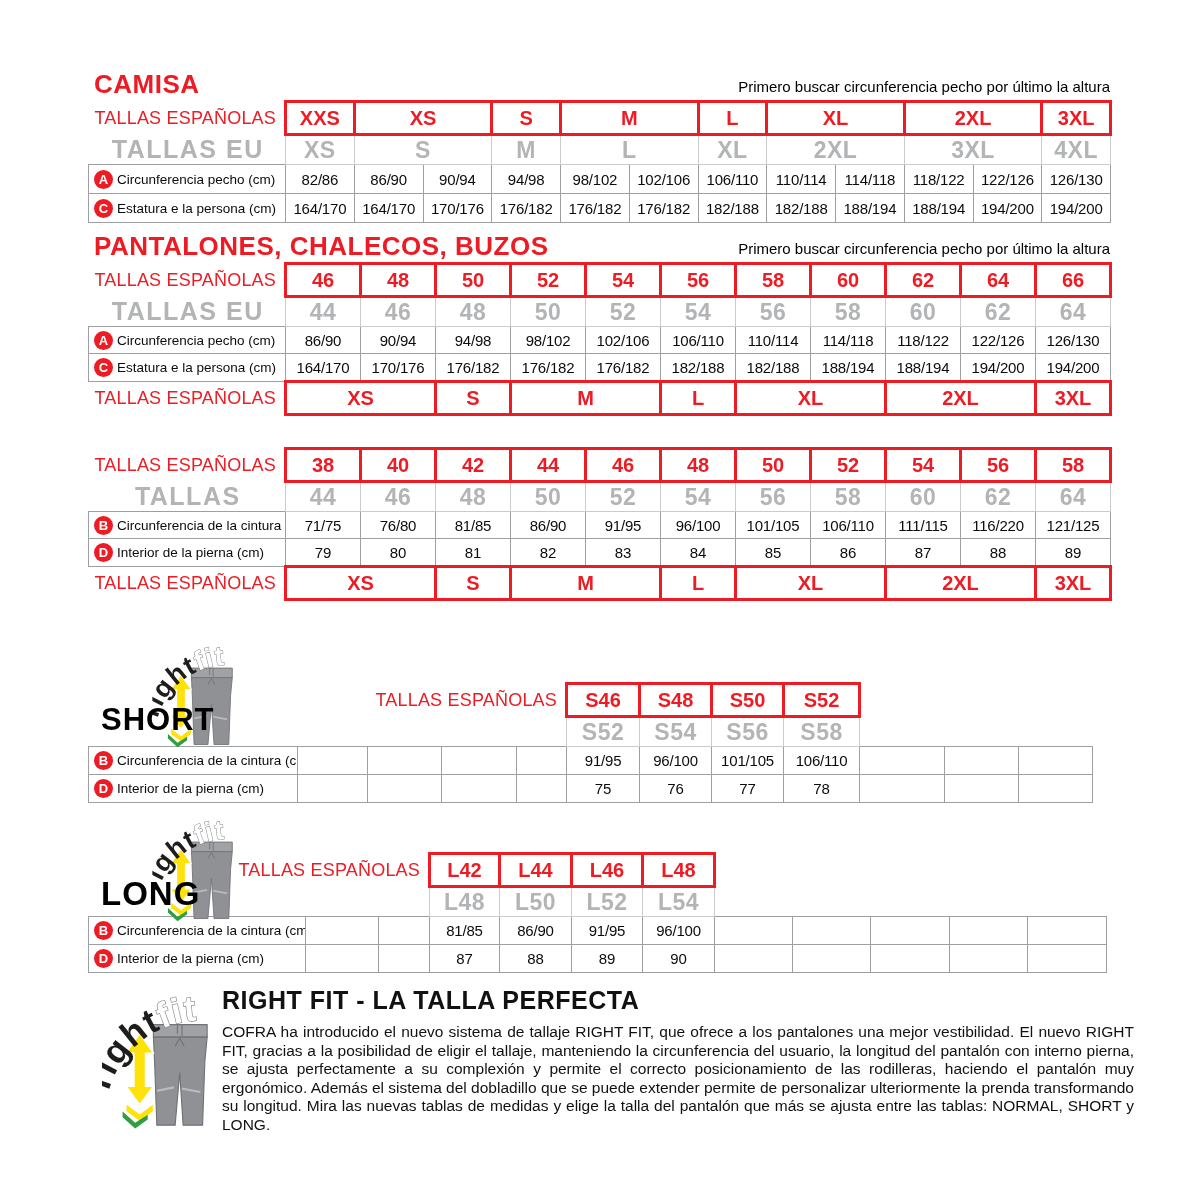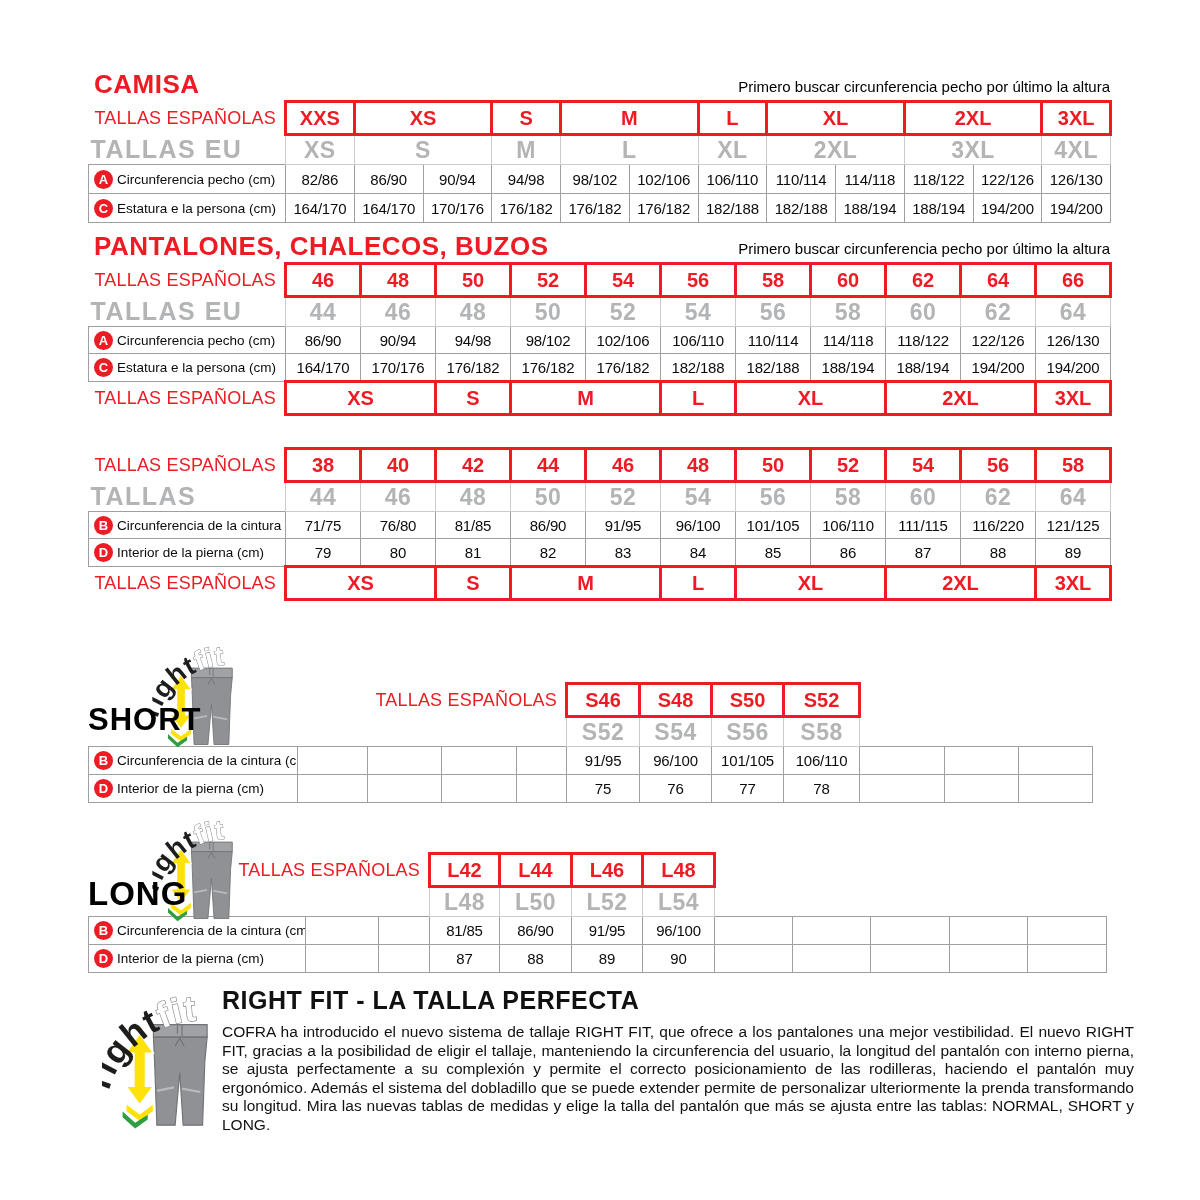--- a/index.html
+++ b/index.html
@@ -30,28 +30,28 @@
   #t-long{width:1018px;margin-top:32px;}
   td{padding:0;text-align:center;vertical-align:middle;white-space:nowrap;overflow:hidden;}
 
   td.red,td.redf{border:3px solid var(--red);color:var(--red);font-weight:bold;font-size:20px;height:30px;}
   td.redf{font-size:20px;height:30px;}
   td.eu{border:1px solid var(--border-light);color:var(--gray-txt);font-weight:bold;font-size:23px;height:28px;letter-spacing:.5px;}
   td.data{border:1px solid var(--border-dark);color:#0b0b0b;font-size:15px;height:26px;letter-spacing:-.2px;}
   #t-camisa td.data{height:28px;}
   #t-short td.data,#t-long td.data{height:27px;}
   td.lab-red{color:var(--red);font-weight:normal;font-size:18px;text-align:right;padding-right:8px;letter-spacing:.2px;}
-  td.lab-eu{color:var(--gray-txt);font-weight:bold;font-size:25px;text-align:left;padding-left:2px;letter-spacing:1.5px;}
+  td.lab-eu{color:var(--gray-txt);font-weight:bold;font-size:25px;text-align:center;padding-left:2px;letter-spacing:1.5px;}
   td.lab-data{border:1px solid var(--border-dark);text-align:left;font-size:13.5px;color:#0b0b0b;padding-left:3px;}
   td.blank{border:none;}
 
   .circ{display:inline-block;width:19px;height:19px;border-radius:50%;background:var(--red);color:#fff;font-weight:bold;font-size:13px;line-height:19px;text-align:center;margin:0 4px 0 2px;vertical-align:middle;}
   .mlabel{vertical-align:middle;}
 
-  .side-title{position:absolute;left:0;top:52px;font-weight:bold;font-size:31px;color:#000;letter-spacing:1px;}
+  .side-title{position:absolute;left:13px;top:52px;font-weight:bold;font-size:31px;color:#000;letter-spacing:1px;}
   #sec-long .side-title{top:55px;font-size:33px;}
   .logo-sm{position:absolute;left:64px;top:-8px;width:98px;height:106px;}
   #sec-long .logo-sm{top:-4px;}
 
   #sec-rightfit{display:flex;align-items:flex-start;}
   .logo-lg{width:128px;height:140px;flex:0 0 auto;margin-top:4px;}
   .rf-text{margin-left:-8px;padding-left:0;width:912px;}
   .rf-heading{margin:0 0 8px 0;font-size:25px;font-weight:bold;color:#111;letter-spacing:.5px;}
   .rf-body{margin:0;font-size:15.5px;line-height:18.6px;color:#111;text-align:justify;}
 

